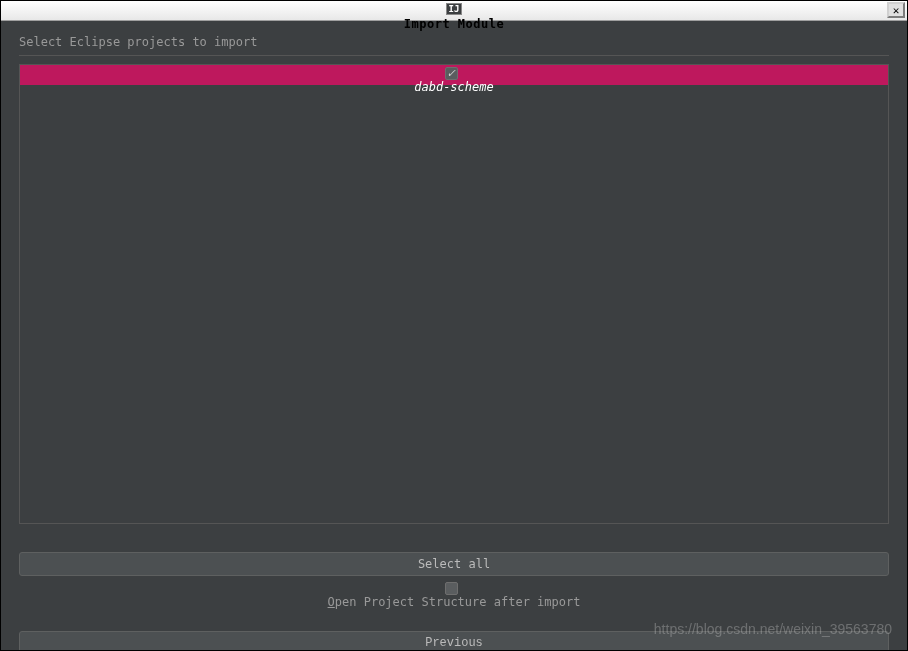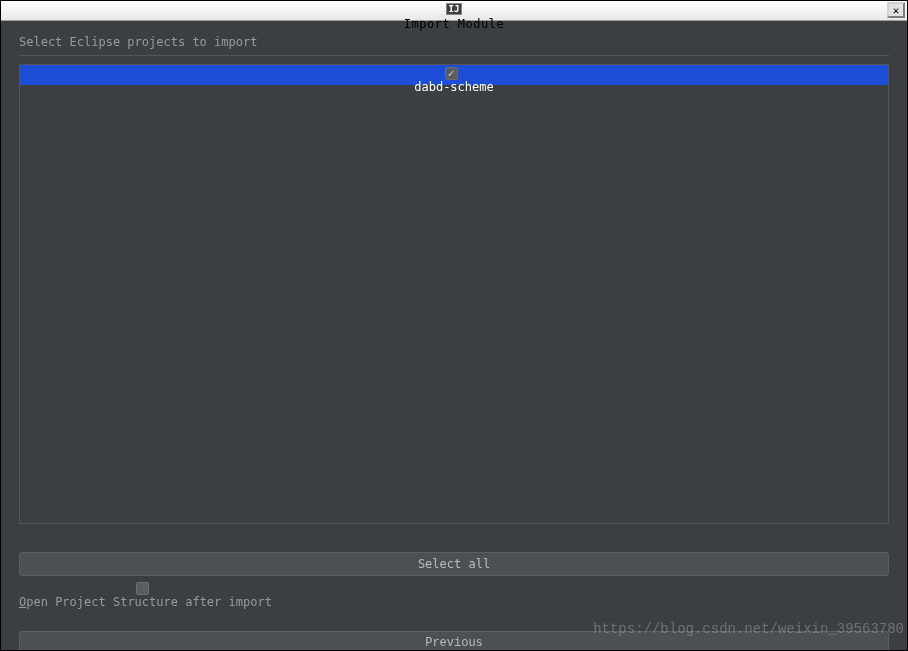--- a/index.html
+++ b/index.html
@@ -34,21 +34,21 @@
       border: 1px solid #888;
       display: flex;
       align-items: center;
       justify-content: center;
       color: #fff;
       font-size: 9px;
       font-weight: bold;
     }
     .titlebar-title {
       color: #000;
-      font-weight: normal;
+      font-weight: bold;
       font-size: 12px;
       letter-spacing: 0.5px;
     }
     .titlebar-close {
       position: absolute;
       right: 2px;
       top: 1px;
       width: 18px;
       height: 16px;
       background: #e0e0e0;
@@ -80,22 +80,23 @@
       overflow-y: auto;
     }
     .project-item {
       display: flex;
       align-items: center;
       padding: 2px 4px;
       height: 20px;
       cursor: pointer;
     }
     .project-item.selected {
-      background: #1d4ed8;
+      background: #be185d;
       color: #fff;
+      font-style: italic;
     }
     .checkbox {
       width: 13px;
       height: 13px;
       background: #5a5d5f;
       border: 1px solid #6e6e6e;
       border-radius: 2px;
       margin-right: 6px;
       display: flex;
       align-items: center;
@@ -115,21 +116,21 @@
     .selection-buttons {
       display: flex;
       justify-content: flex-end;
       gap: 0;
       margin-top: 28px;
       margin-bottom: 2px;
     }
     .bottom-row {
       display: flex;
       justify-content: space-between;
-      align-items: flex-start;
+      align-items: center;
       margin-top: 6px;
     }
     .open-structure {
       display: flex;
       align-items: center;
     }
     .open-structure-label {
       color: #999;
       font-size: 12px;
     }
@@ -159,25 +160,25 @@
       background: #0c4a6e;
       border: 1px solid #4a708b;
       color: #d8d8d8;
       text-align: center;
     }
     .btn-wide {
       min-width: 98px;
     }
     .watermark {
       position: absolute;
-      right: 4px;
+      right: 16px;
       bottom: 14px;
       color: rgba(200,200,200,0.35);
       font-size: 14px;
-      font-family: Liberation Mono, monospace;
+      font-family: Liberation Sans, sans-serif;
       pointer-events: none;
     }
   </style>
 </head>
 <body>
 
 <div class="titlebar">
   <div class="titlebar-icon">IJ</div>
   <div class="titlebar-title">Import Module</div>
   <div class="titlebar-close">✕</div>

